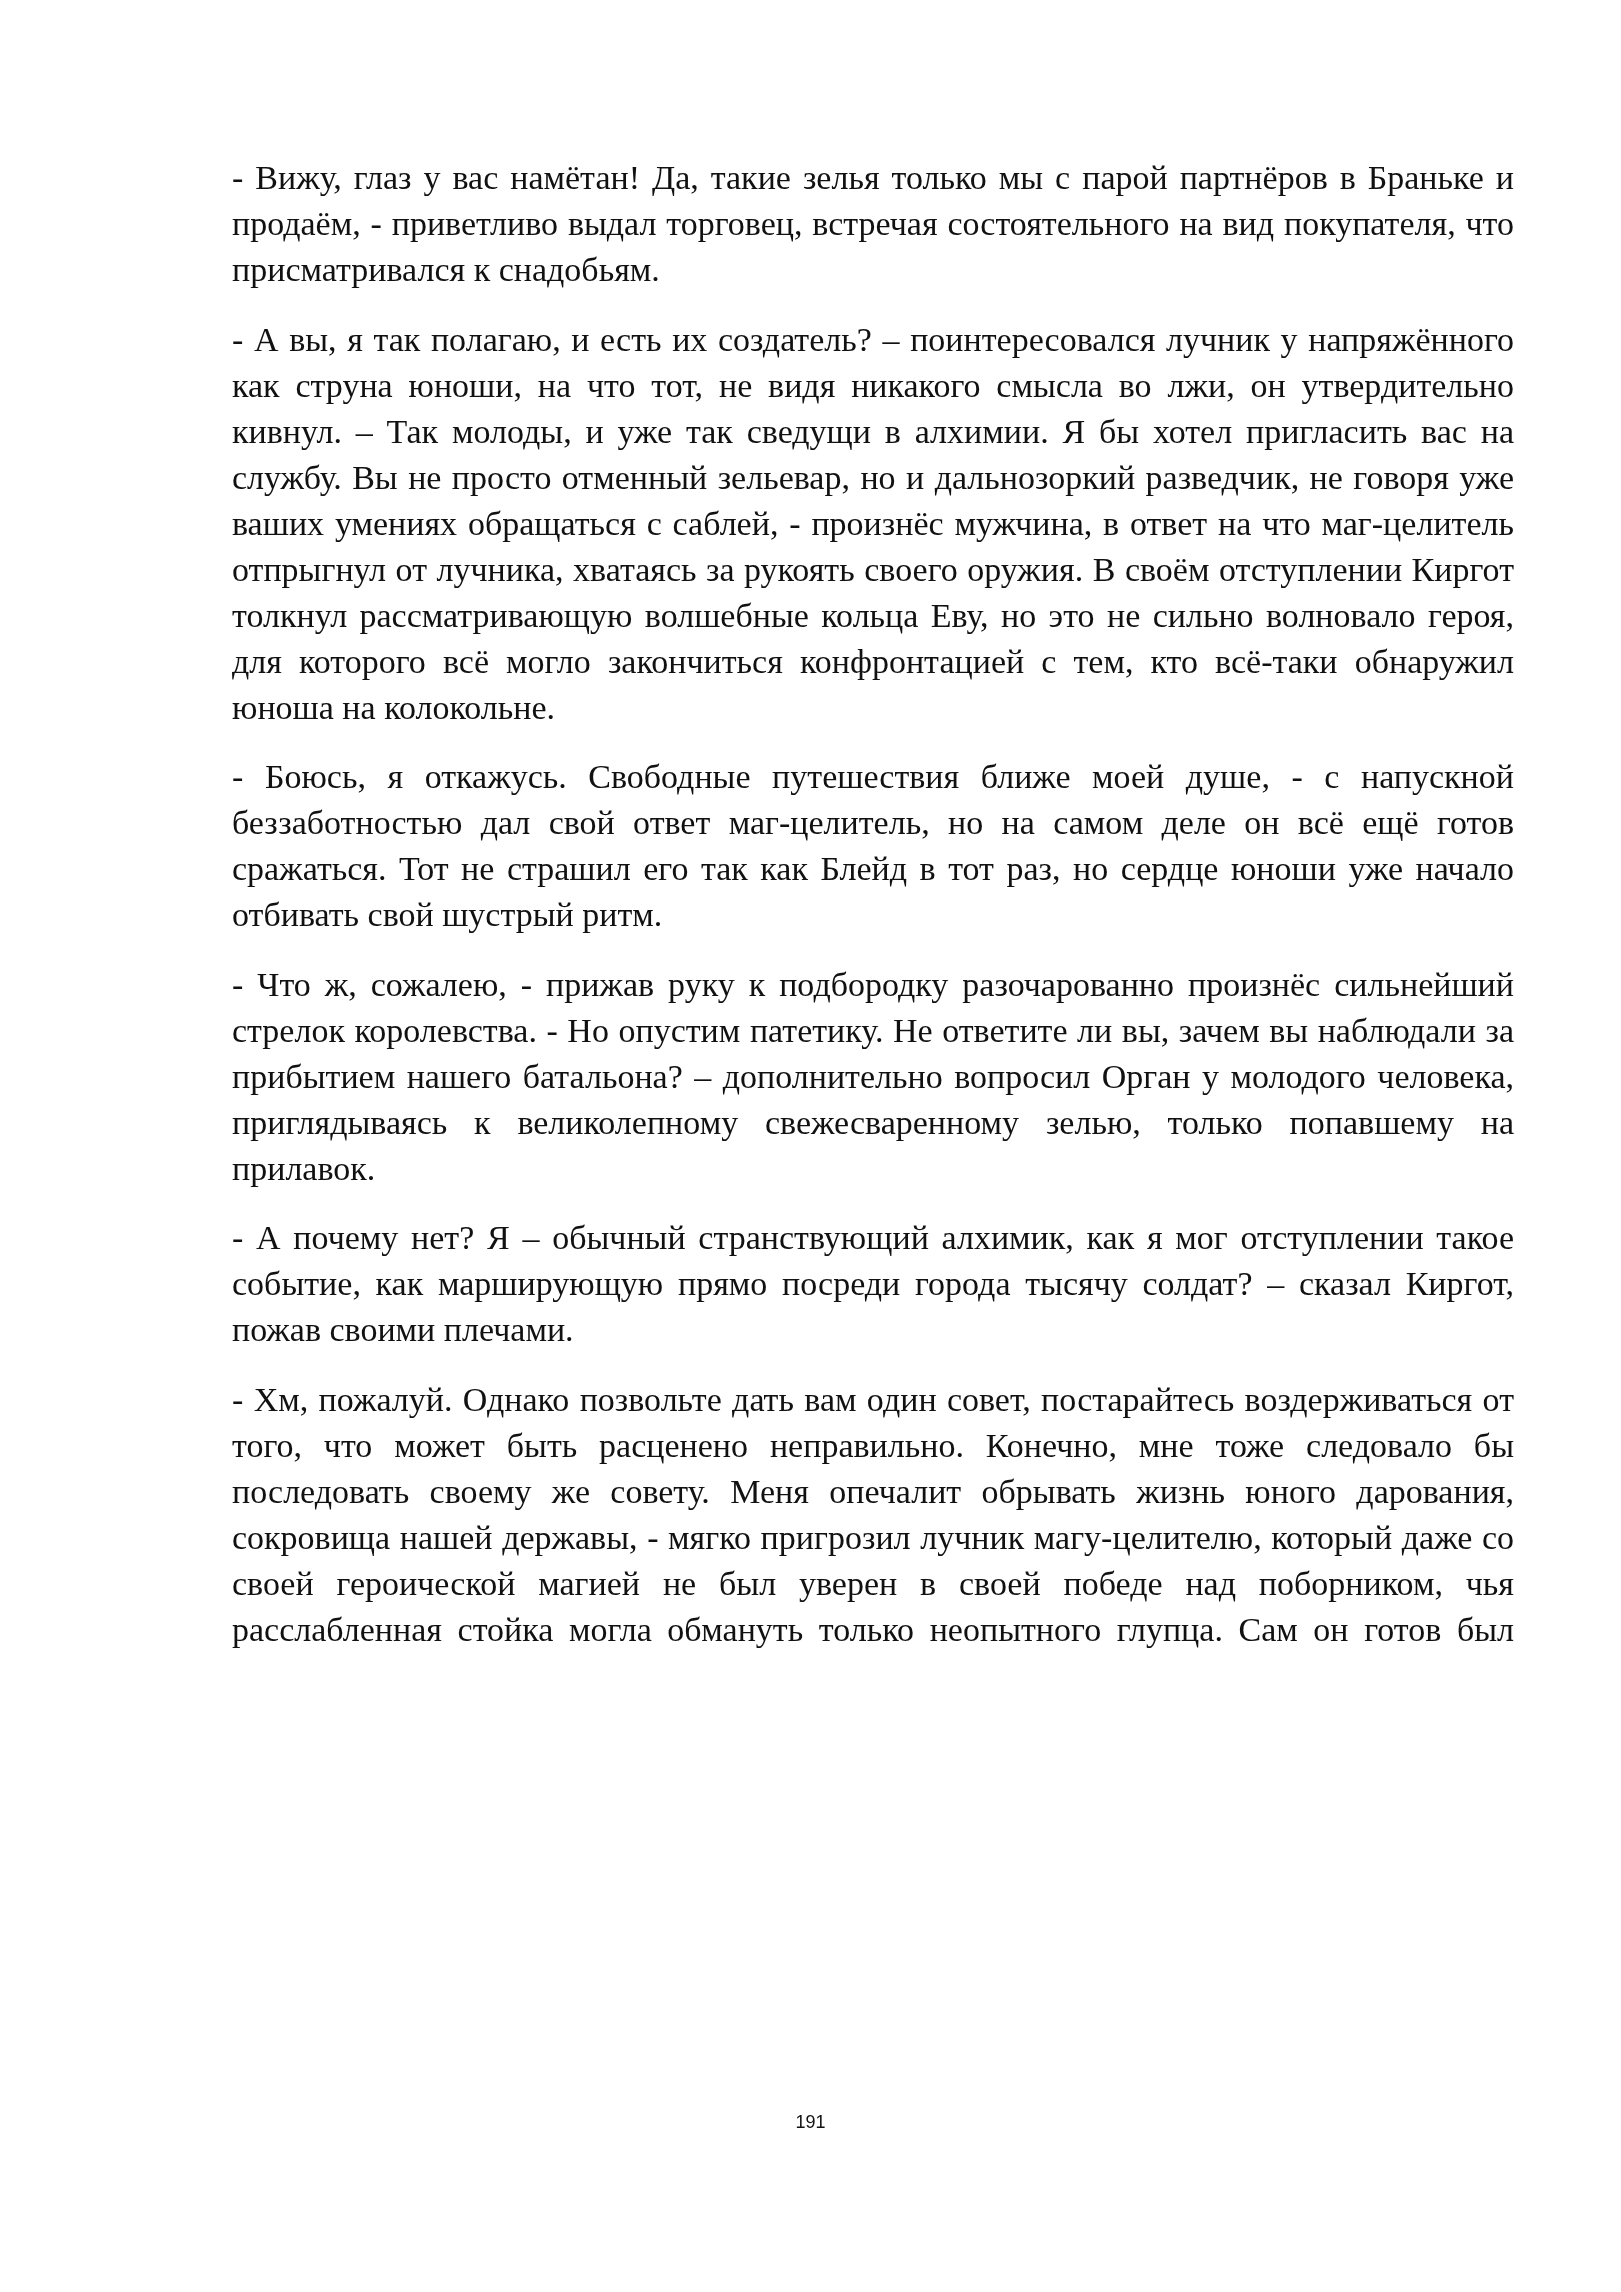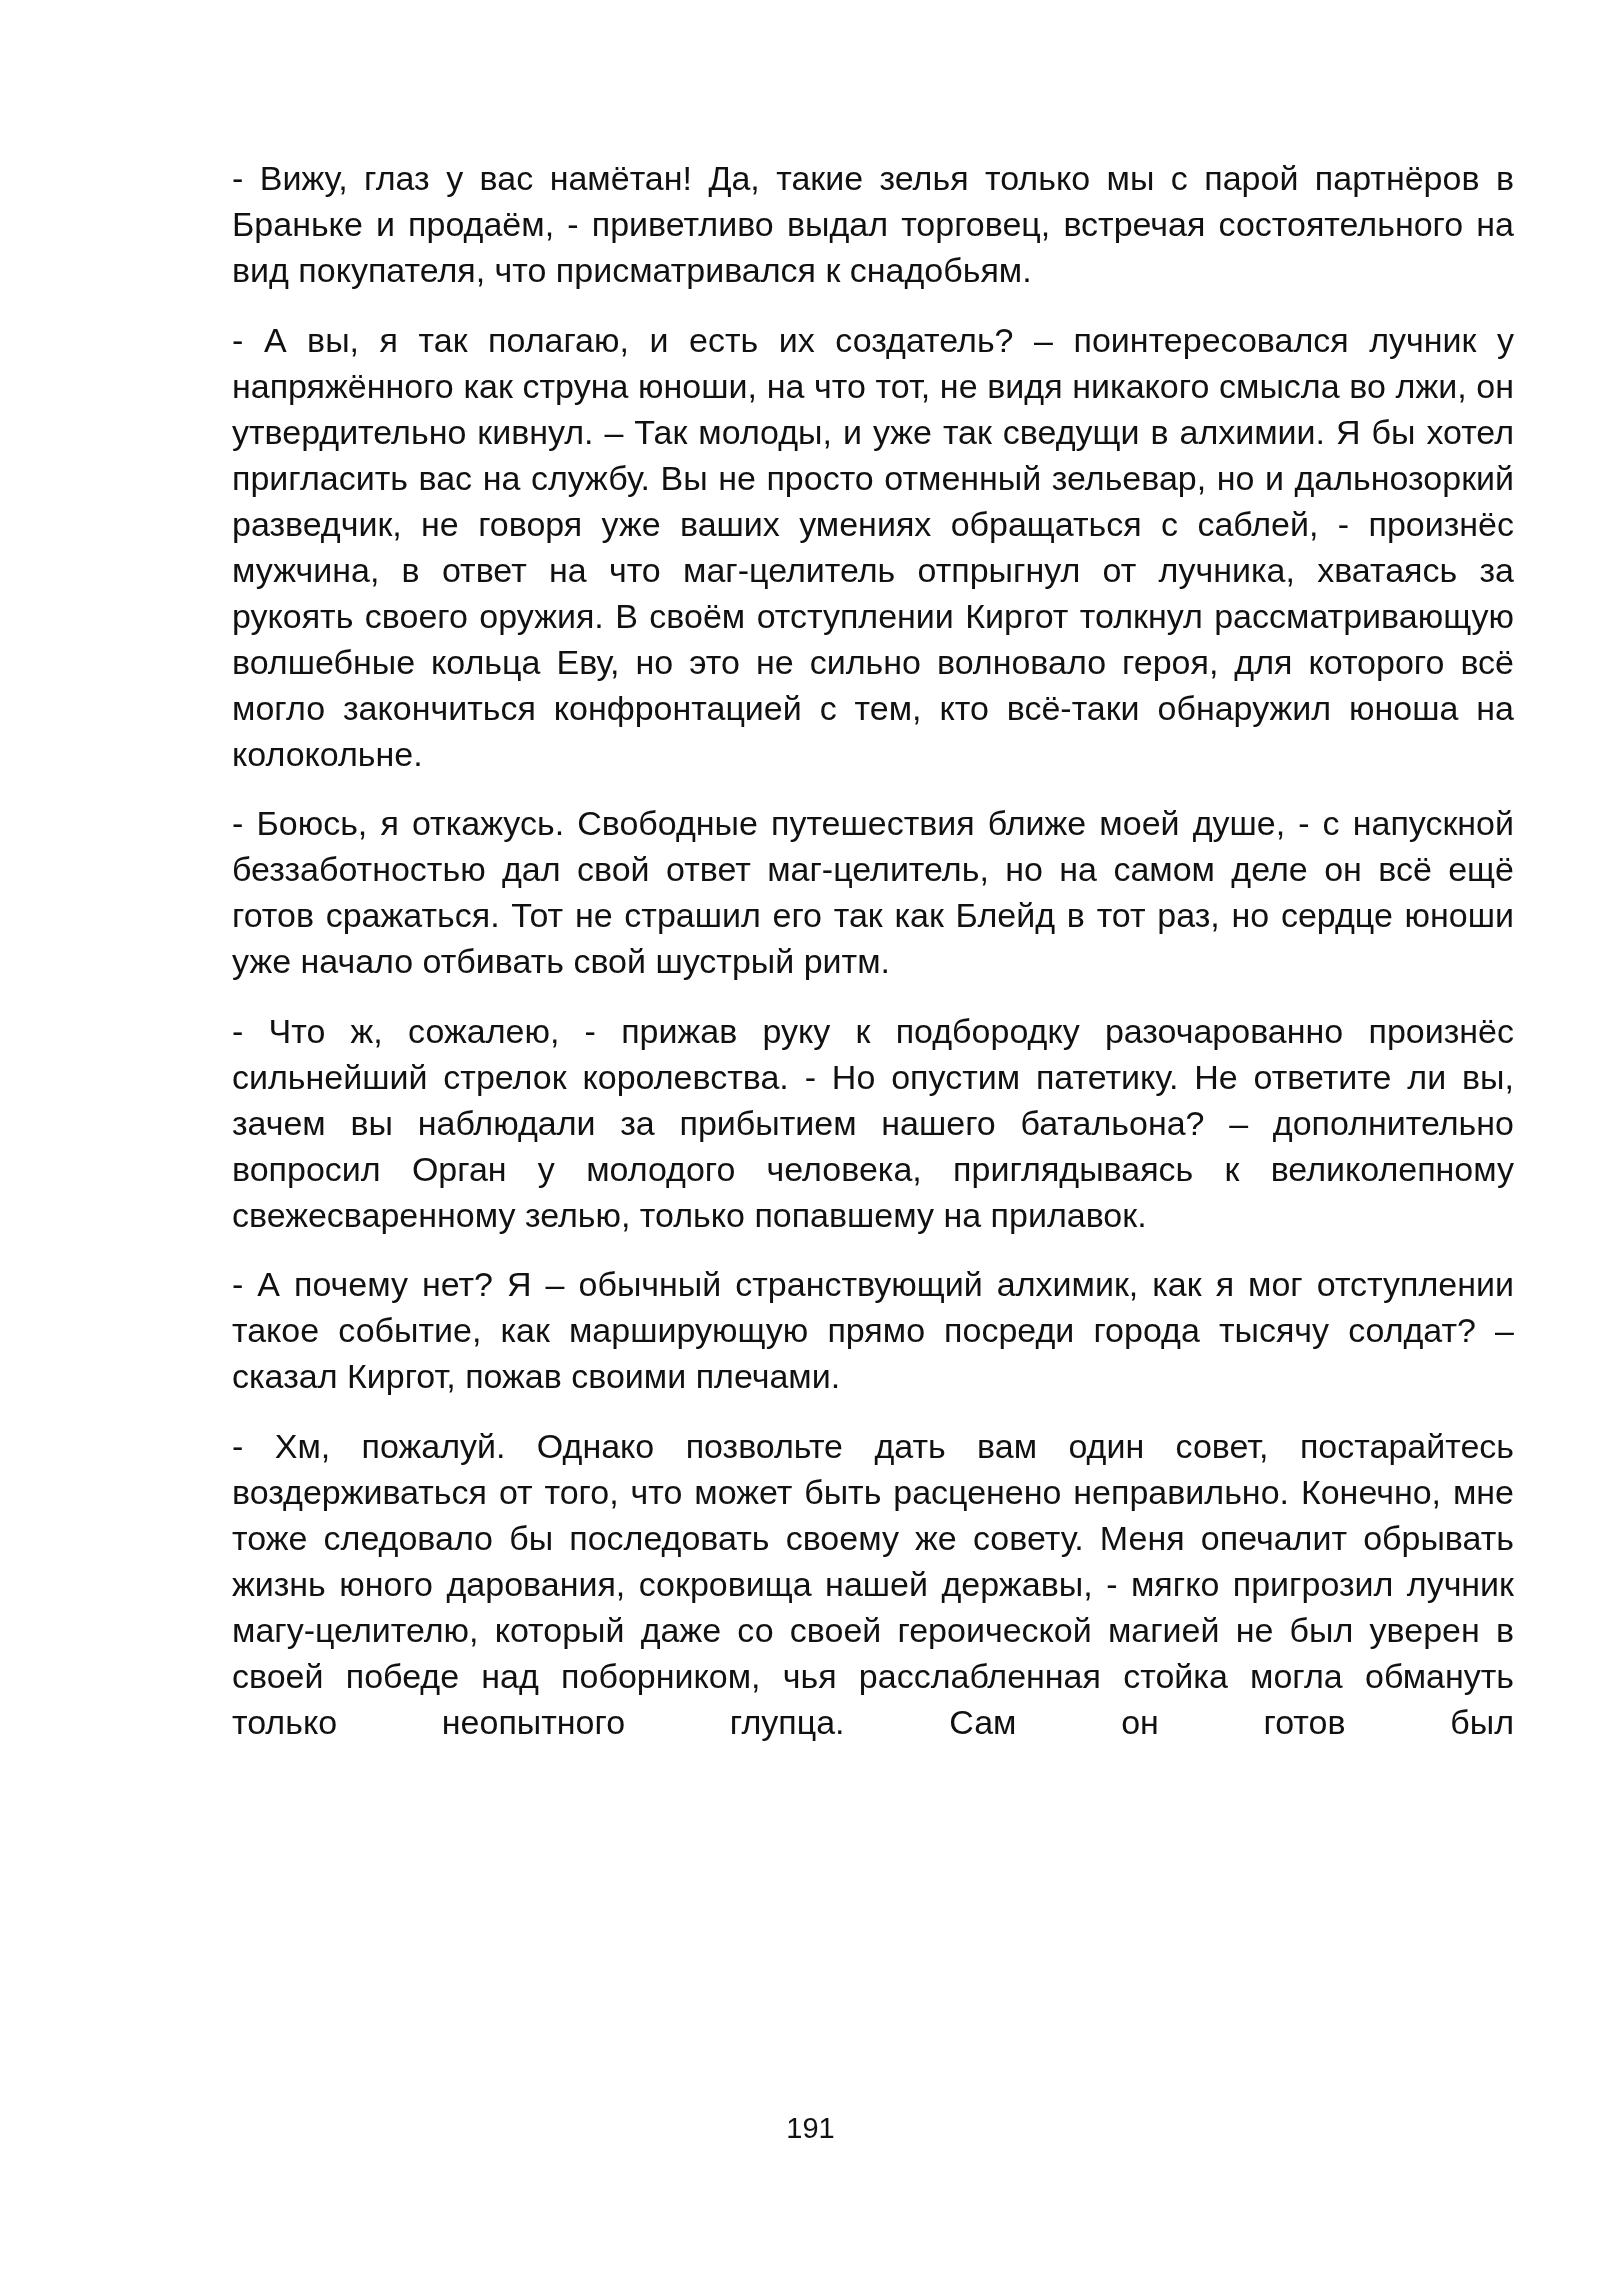--- a/index.html
+++ b/index.html
@@ -11,38 +11,38 @@
     width: 1621px;
     height: 2293px;
     position: relative;
     overflow: hidden;
   }
   .page {
     position: absolute;
     left: 232px;
     top: 155px;
     width: 1282px;
-    font-family: Liberation Sans, sans-serif;
+    font-family: Liberation Serif, serif;
     font-size: 34px;
     line-height: 46px;
     color: #111111;
     text-align: justify;
   }
   .para {
     margin: 0 0 23.5px 0;
     text-align: justify;
   }
   .page-number {
     position: absolute;
     left: 0;
     width: 1621px;
     top: 2112px;
     text-align: center;
     font-family: "Liberation Sans", "DejaVu Sans", sans-serif;
-    font-size: 29px;
+    font-size: 18px;
     color: #111111;
   }
 </style>
 </head>
 <body>
 
 <div class="page">
   <p class="para">- Вижу, глаз у вас намётан! Да, такие зелья только мы с парой партнёров в Браньке и продаём, - приветливо выдал торговец, встречая состоятельного на вид покупателя, что присматривался к снадобьям.</p>
   <p class="para">- А вы, я так полагаю, и есть их создатель? – поинтересовался лучник у напряжённого как струна юноши, на что тот, не видя никакого смысла во лжи, он утвердительно кивнул. – Так молоды, и уже так сведущи в алхимии. Я бы хотел пригласить вас на службу. Вы не просто отменный зельевар, но и дальнозоркий разведчик, не говоря уже ваших умениях обращаться с саблей, - произнёс мужчина, в ответ на что маг-целитель отпрыгнул от лучника, хватаясь за рукоять своего оружия. В своём отступлении Киргот толкнул рассматривающую волшебные кольца Еву, но это не сильно волновало героя, для которого всё могло закончиться конфронтацией с тем, кто всё-таки обнаружил юноша на колокольне.</p>
   <p class="para">- Боюсь, я откажусь. Свободные путешествия ближе моей душе, - с напускной беззаботностью дал свой ответ маг-целитель, но на самом деле он всё ещё готов сражаться. Тот не страшил его так как Блейд в тот раз, но сердце юноши уже начало отбивать свой шустрый ритм.</p>

